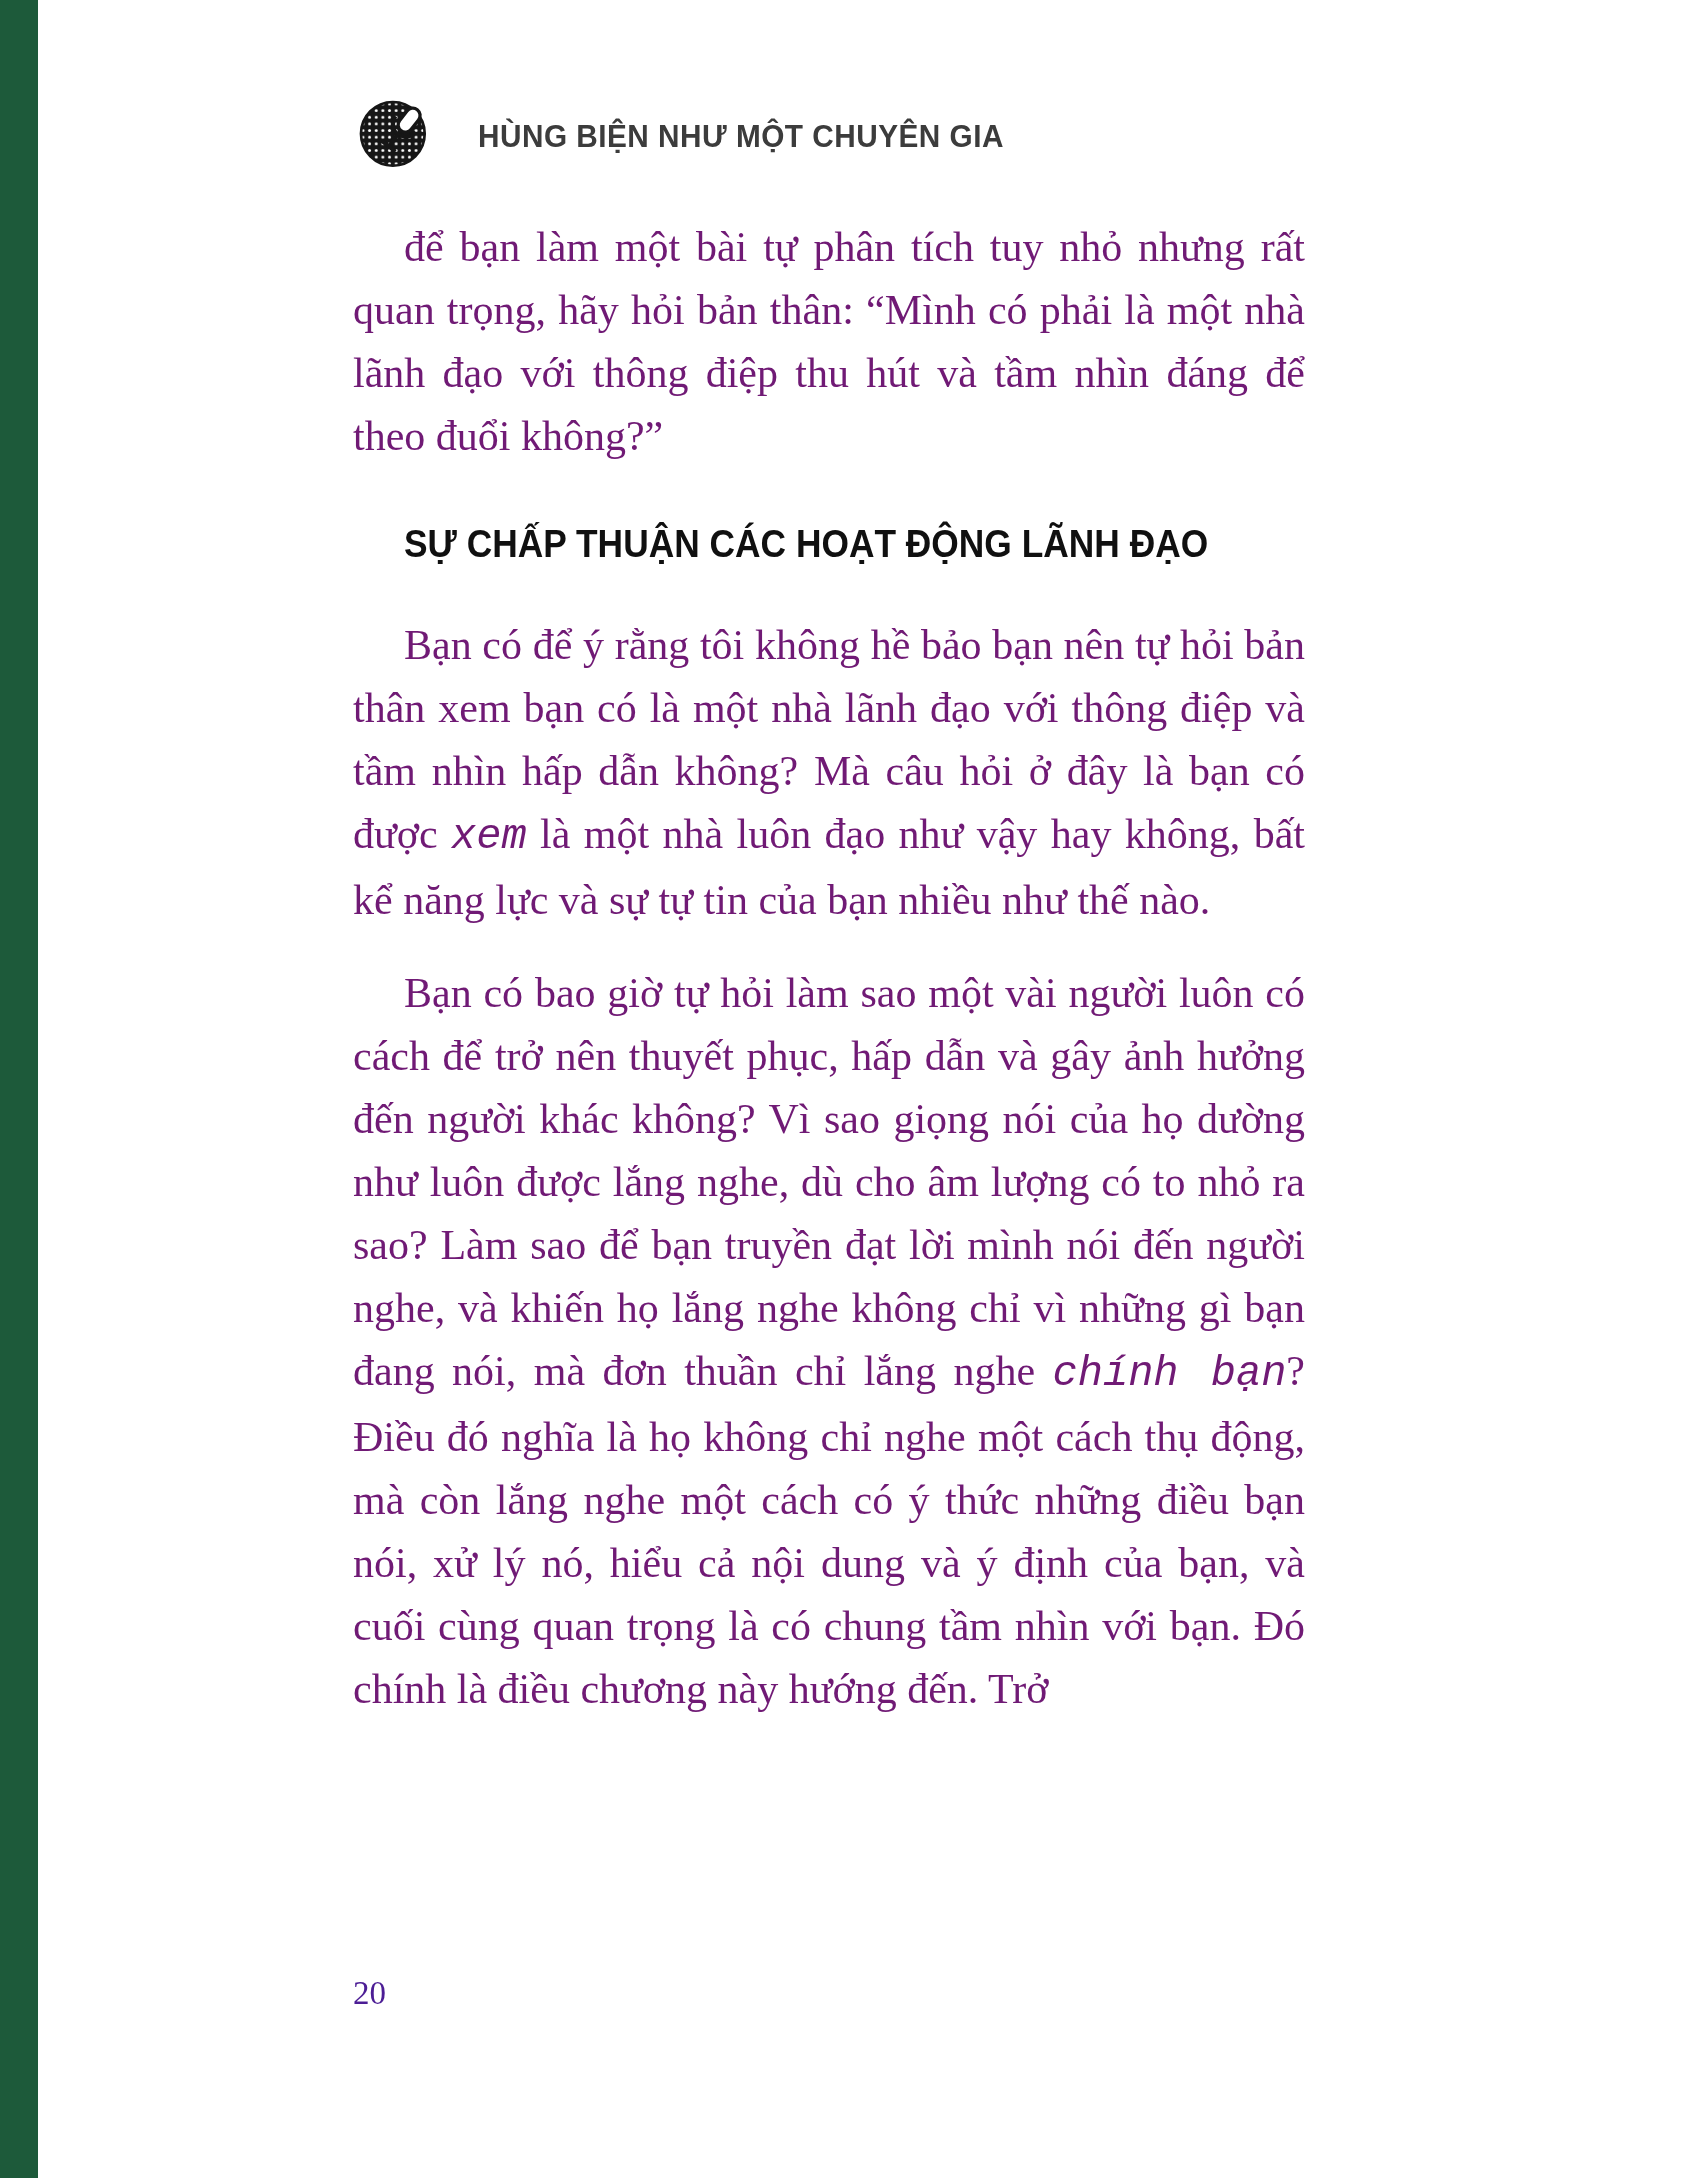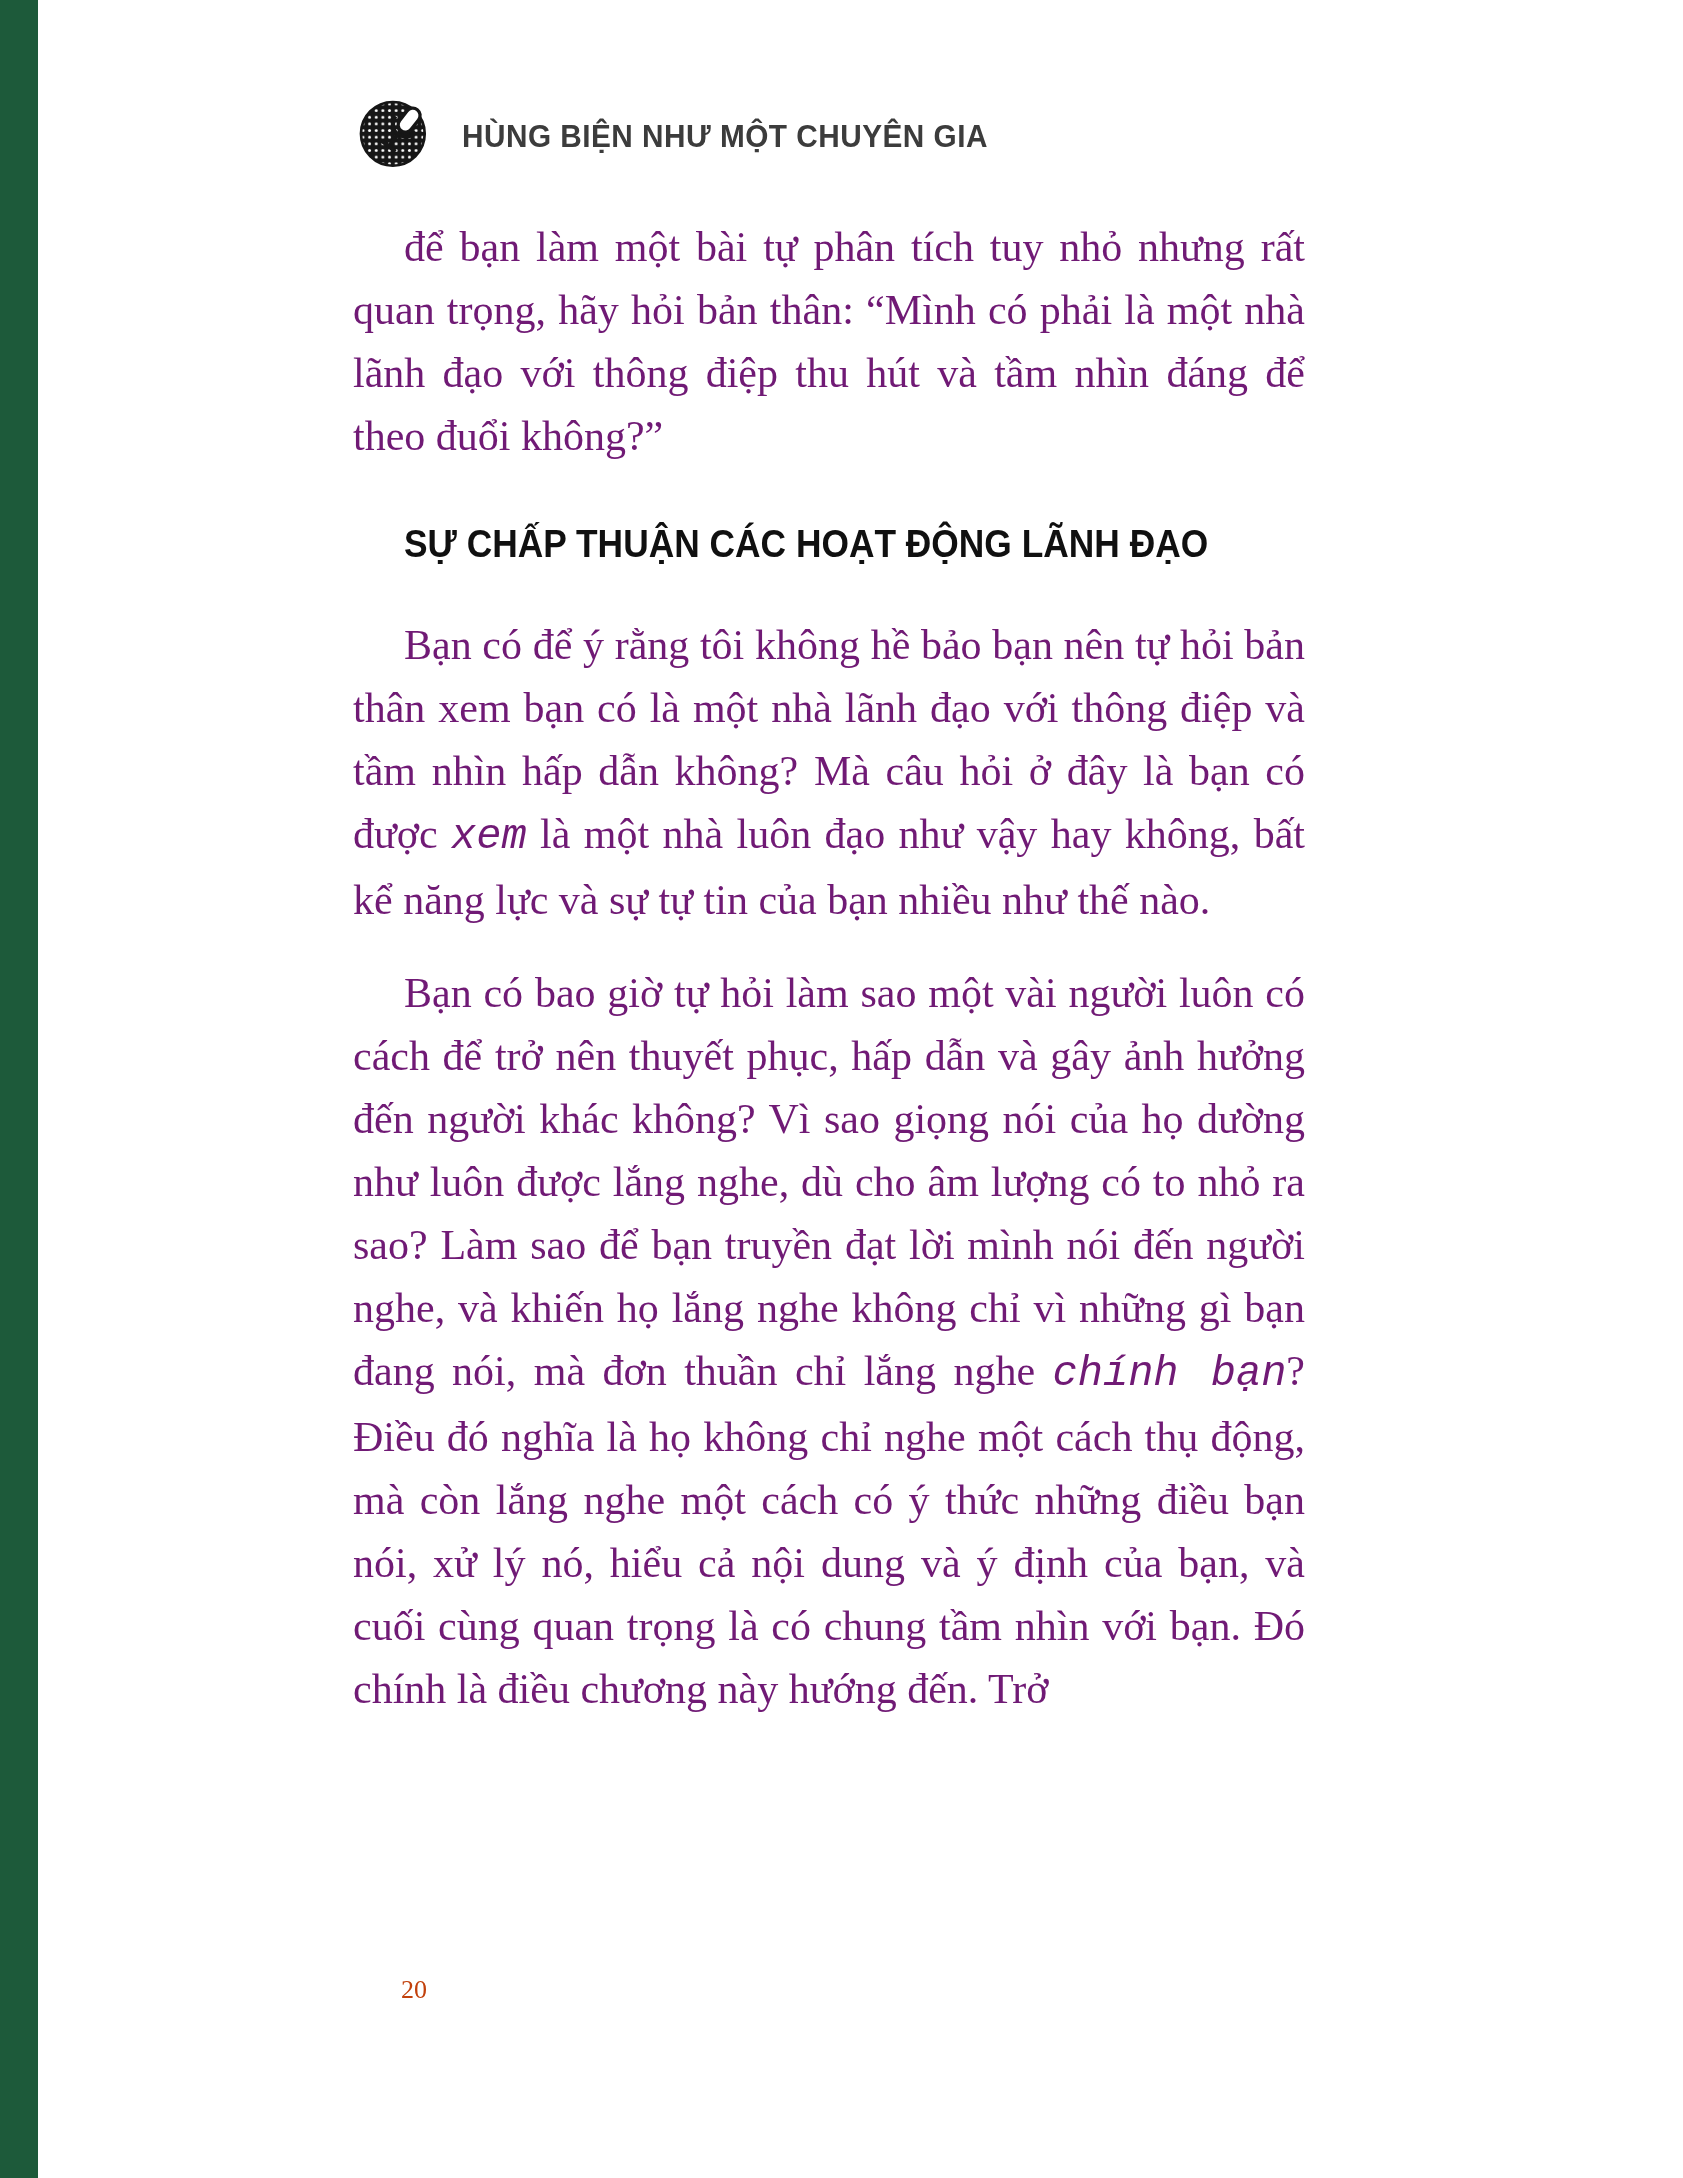--- a/index.html
+++ b/index.html
@@ -23,21 +23,21 @@
     width: 38px;
     height: 100%;
     background: #1d5a3a;
   }
   .header {
     position: absolute;
     left: 353px;
     top: 94px;
     display: flex;
     align-items: center;
-    gap: 24px;
+    gap: 40px;
   }
   .icon-wrap {
     width: 85px;
     height: 85px;
     flex: 0 0 auto;
   }
   .header-title {
     font-family: "Liberation Sans", sans-serif;
     font-weight: 700;
     font-size: 31px;
@@ -73,23 +73,22 @@
     margin: 55px 0 48px 51px;
     transform: scaleX(0.93);
     transform-origin: left center;
     white-space: nowrap;
     letter-spacing: 0px;
   }
   .page-number {
     position: absolute;
     left: 353px;
     top: 1975px;
-    font-size: 26px;
-    color: #c2410c;
-    margin-left: 48px;
+    font-size: 33px;
+    color: #4c1d95;
   }
 </style>
 </head>
 <body>
 
 <div class="page">
 
   <div class="spine" style="background: rgb(29, 90, 58);"></div>
 
   <header class="header">

